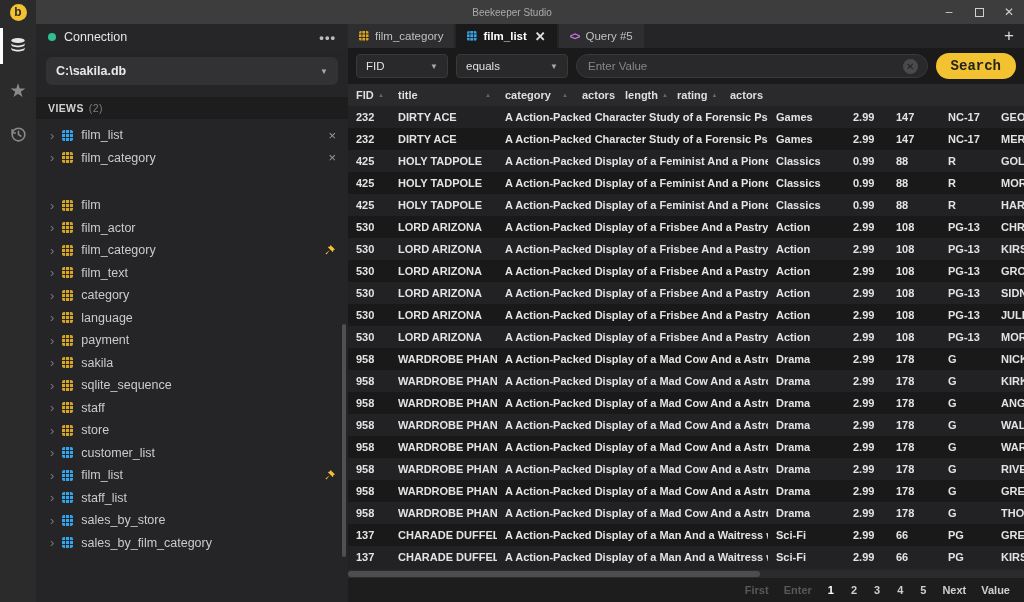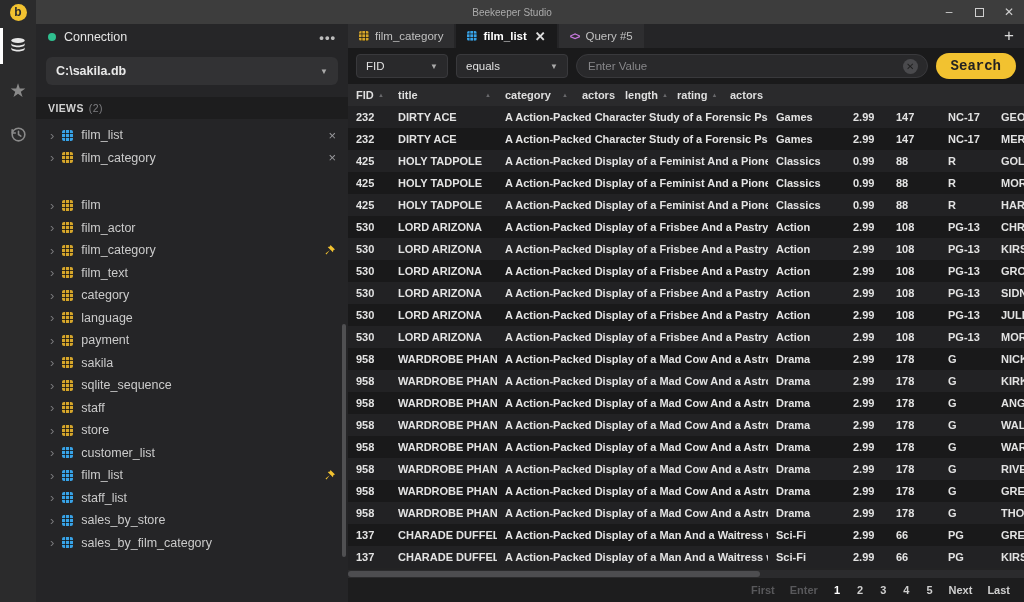--- a/index.html
+++ b/index.html
@@ -540,17 +540,17 @@
 
       <div class="pagination" id="pagination">
           <span class="pg disabled">First</span>
           <span class="pg disabled">Enter</span>
           <span class="pg page current">1</span>
           <span class="pg page">2</span>
           <span class="pg page">3</span>
           <span class="pg page">4</span>
           <span class="pg page">5</span>
           <span class="pg">Next</span>
-          <span class="pg">Last</span>
+          <span class="pg">Value</span>
         </div>
     </div>
   </div>
 </div>
 
 </body></html>

